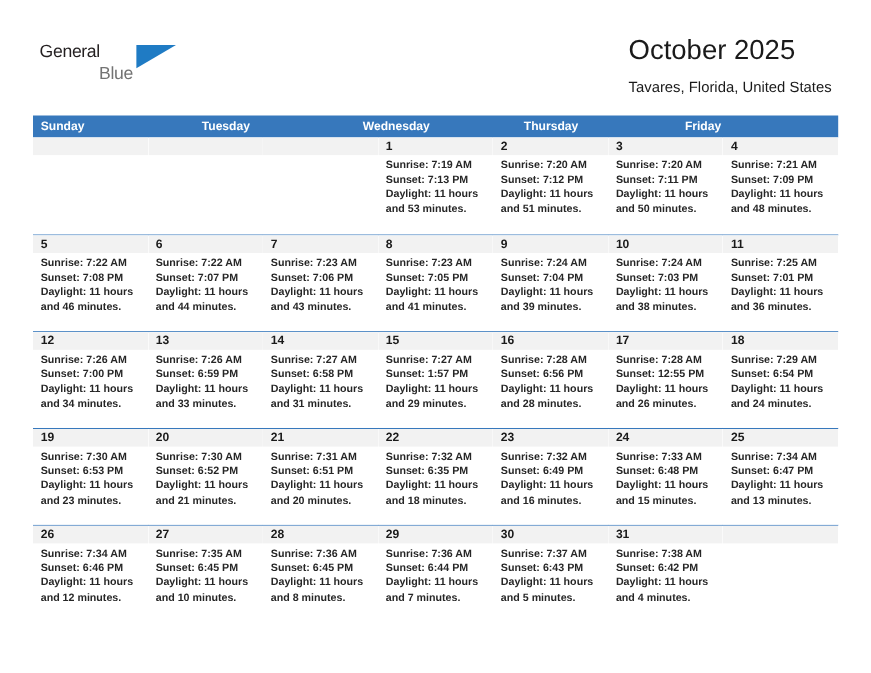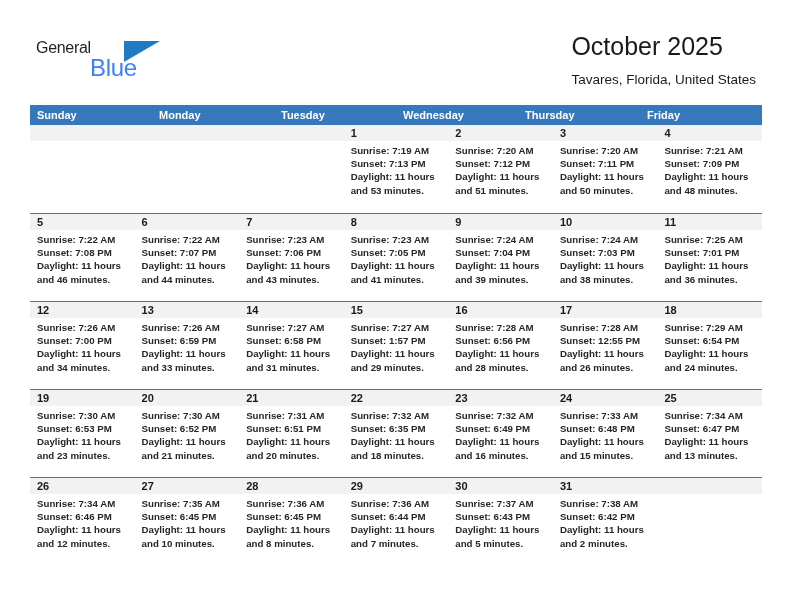--- a/index.html
+++ b/index.html
@@ -42,23 +42,23 @@
     top: 0;
     font-size: 16px;
     letter-spacing: -0.3px;
     color: #231f20;
     line-height: 24px;
   }
   .logo-blue {
     position: absolute;
     left: 54px;
     top: 20px;
-    font-size: 24px;
+    font-size: 16px;
     letter-spacing: -0.3px;
-    color: #3b82f6;
+    color: #737373;
     line-height: 24px;
   }
   .logo-triangle {
     position: absolute;
     left: 88px;
     top: 5px;
     width: 0;
     height: 0;
     border-left: 36px solid #1f7bc4;
     border-bottom: 21px solid transparent;
@@ -161,21 +161,20 @@
     <div class="title-block">
       <div class="cal-title">October 2025</div>
       <div class="cal-subtitle">Tavares, Florida, United States</div>
     </div>
 
   </div>
 
   <div class="calendar">
     <div class="weekday-row" id="weekday-row">
         <div class="weekday">Sunday</div>
-        <div class="weekday">Monday</div>
         <div class="weekday">Tuesday</div>
         <div class="weekday">Wednesday</div>
         <div class="weekday">Thursday</div>
         <div class="weekday">Friday</div>
       </div>
     <div id="weeks-container">
         <div class="week-row first">
           <div class="day-cell empty">
             <div class="day-number-band"></div>
           </div>
@@ -462,21 +461,21 @@
               <div>Daylight: 11 hours</div>
               <div>and 5 minutes.</div>
             </div>
           </div>
           <div class="day-cell">
             <div class="day-number-band">31</div>
             <div class="day-info">
               <div>Sunrise: 7:38 AM</div>
               <div>Sunset: 6:42 PM</div>
               <div>Daylight: 11 hours</div>
-              <div>and 2 minutes.</div>
+              <div>and 4 minutes.</div>
             </div>
           </div>
           <div class="day-cell empty">
             <div class="day-number-band"></div>
           </div>
         </div>
       </div>
   </div>
 
 </div>

